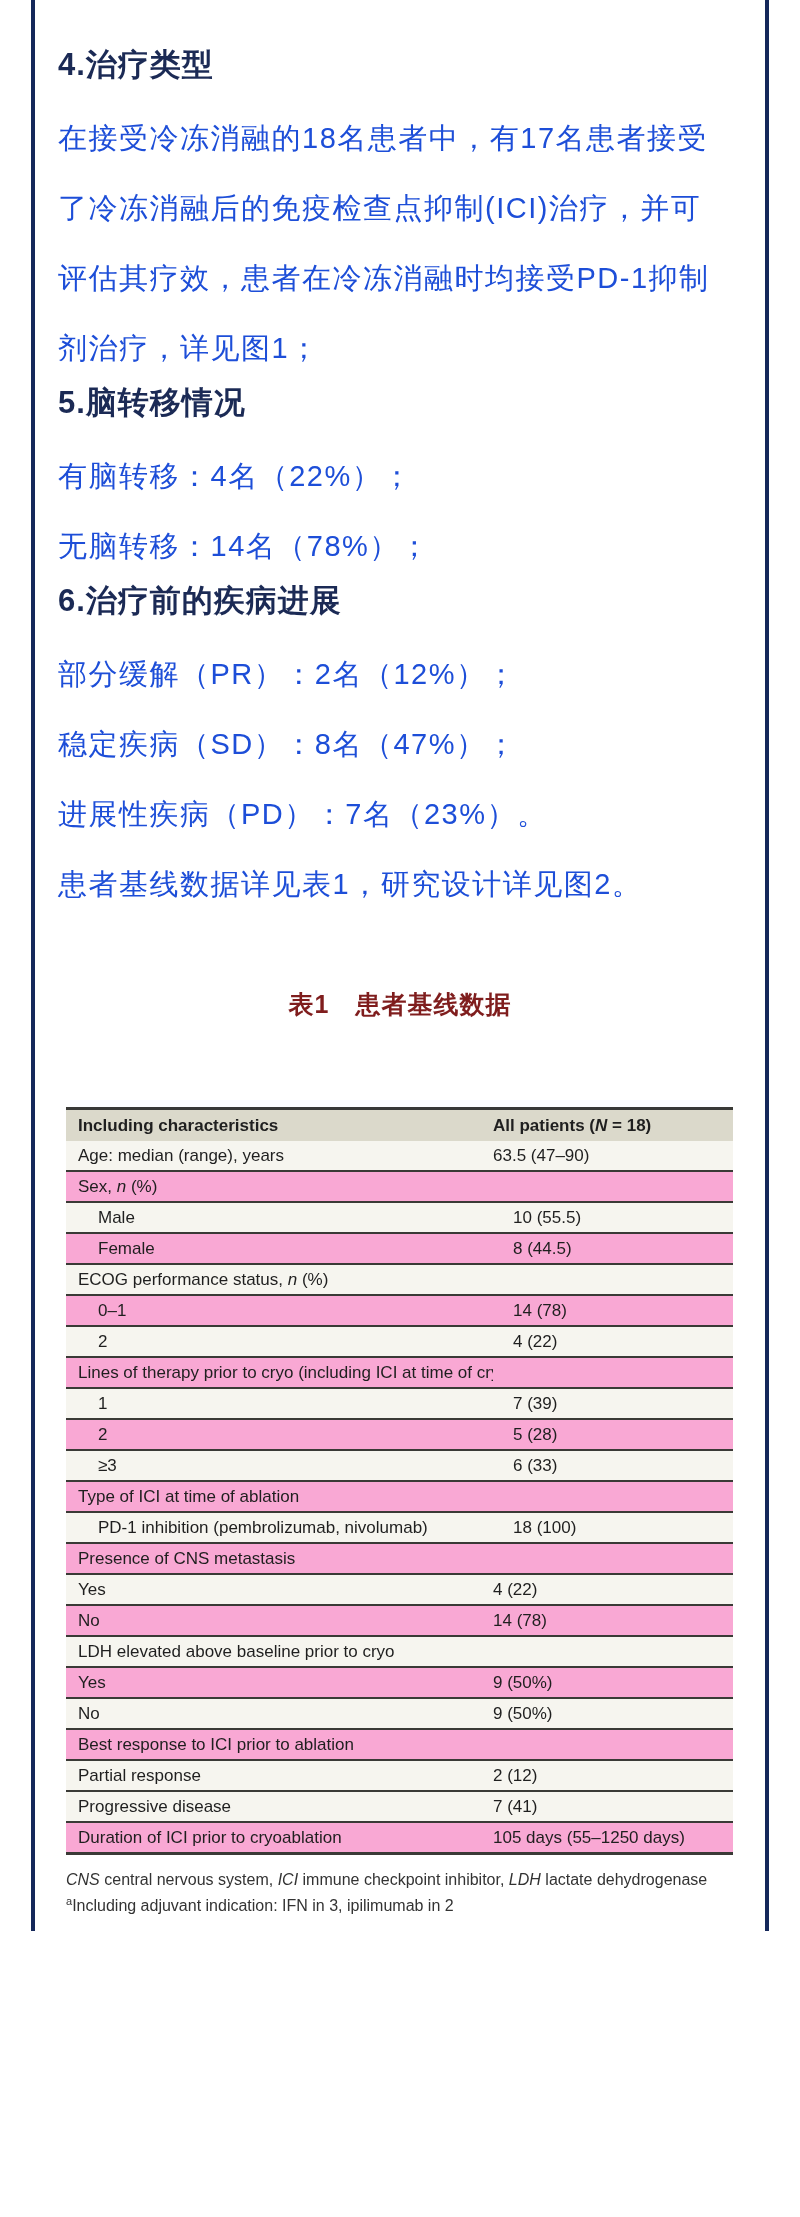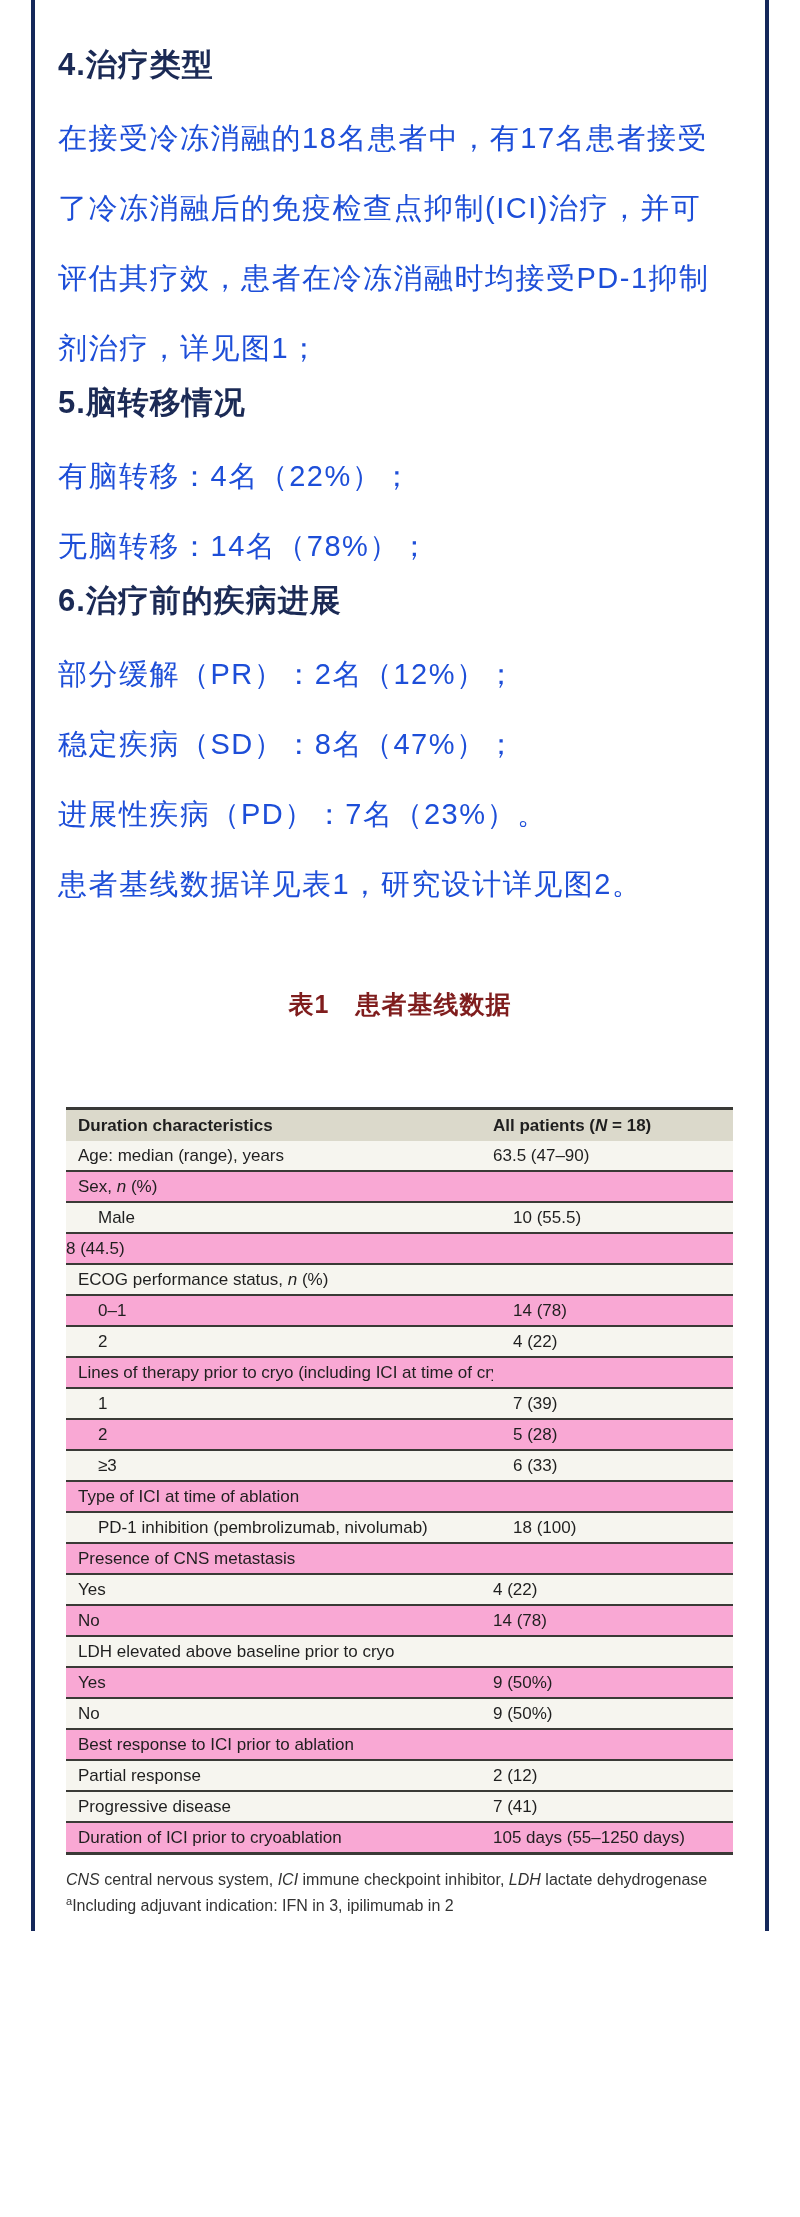--- a/index.html
+++ b/index.html
@@ -69,37 +69,38 @@
     <h2 class="sec later">6.治疗前的疾病进展</h2>
     <p class="body">部分缓解（PR）：2名（12%）；
 稳定疾病（SD）：8名（47%）；
 进展性疾病（PD）：7名（23%）。
 患者基线数据详见表1，研究设计详见图2。</p>
 
     <div class="table-title">表1　患者基线数据</div>
 
     <div class="btable">
       <div class="trow header">
-        <div class="c1">Duration characteristics</div>
+        <div class="c1">Including characteristics</div>
         <div class="c2"><span>All patients (</span><span class="it">N</span><span> = 18)</span></div>
       </div>
       <div>
           <div class="trow light">
             <div class="c1"><span>Age: median (range), years</span></div>
             <div class="c2">63.5 (47–90)</div>
           </div>
           <div class="trow beige">
             <div class="c1"><span>Sex, </span><span class="it">n</span><span> (%)</span></div>
             <div class="c2"></div>
           </div>
           <div class="trow light indent">
             <div class="c1"><span>Male</span></div>
             <div class="c2">10 (55.5)</div>
           </div>
           <div class="trow beige indent">
+            <div class="c1"><span>Female</span></div>
             <div class="c2">8 (44.5)</div>
           </div>
           <div class="trow light">
             <div class="c1"><span>ECOG performance status, </span><span class="it">n</span><span> (%)</span></div>
             <div class="c2"></div>
           </div>
           <div class="trow beige indent">
             <div class="c1"><span>0–1</span></div>
             <div class="c2">14 (78)</div>
           </div>

